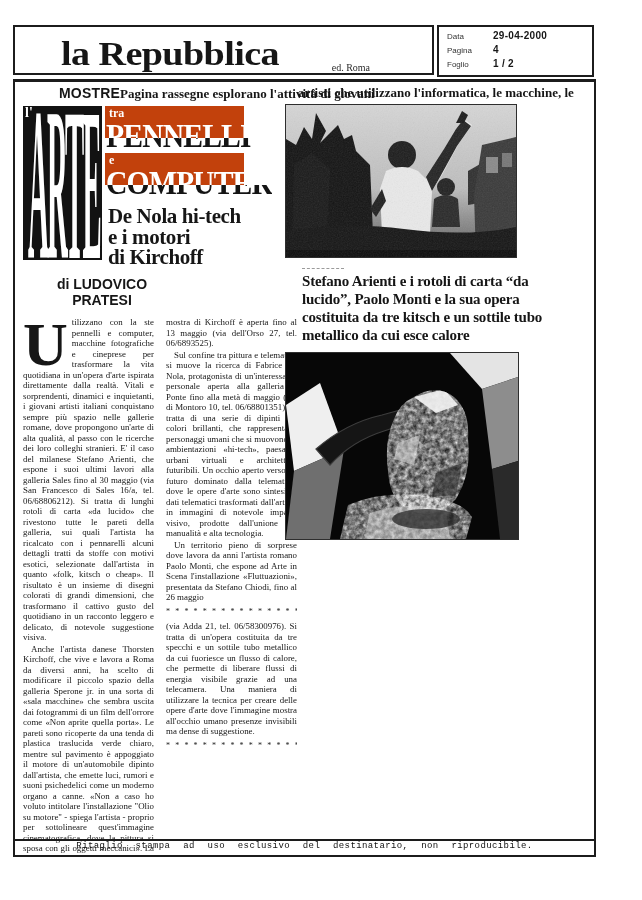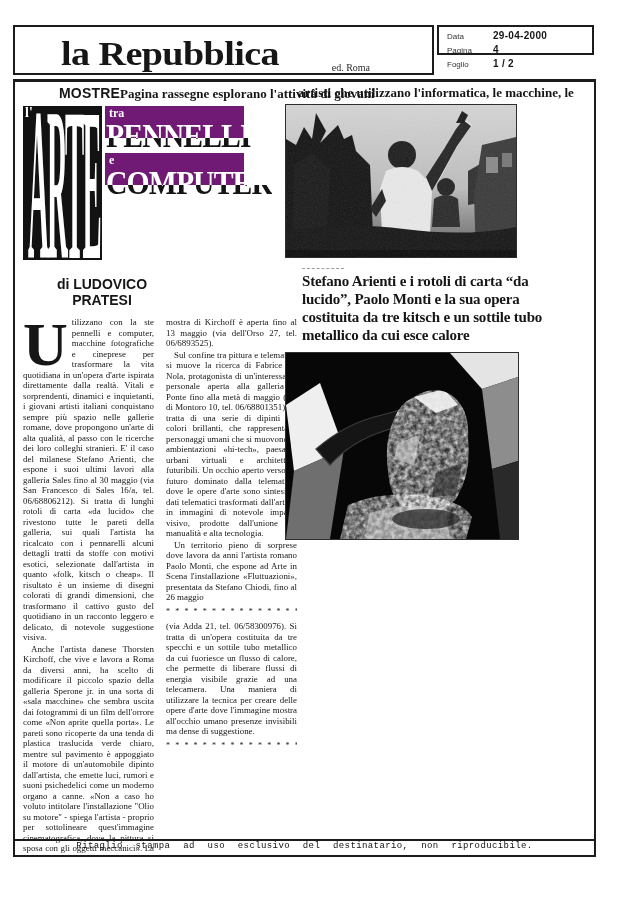--- a/index.html
+++ b/index.html
@@ -6,21 +6,21 @@
   .page{position:relative;width:642px;height:900px;background:#ffffff;margin:0 auto;
         font-family:"Liberation Serif",serif;color:#161616;overflow:hidden;}
 
   
   .logo-box{position:absolute;left:13px;top:25px;width:417px;height:46px;
             border:2px solid #1c1c1c;display:flex;align-items:flex-end;background:#fff;}
   .logo{font-family:"Liberation Serif",serif;font-weight:bold;font-size:34px;
         letter-spacing:-0.5px;margin-left:46px;transform:scaleX(1.12);transform-origin:0 50%;
         white-space:nowrap;}
   .edition{font-size:10px;margin-left:76px;margin-top:14px;color:#2a2a2a;}
-  .meta-box{position:absolute;left:437px;top:25px;width:157px;height:30px;
+  .meta-box{position:absolute;left:437px;top:25px;width:157px;height:52px;
             border:2px solid #1c1c1c;background:#fff;padding:3px 0 0 8px;box-sizing:border-box;
             font-family:"Liberation Sans",sans-serif;}
   .meta-row{display:flex;align-items:baseline;height:14px;}
   .meta-label{width:46px;font-size:8px;color:#333;}
   .meta-value{font-size:10px;font-weight:bold;letter-spacing:0.3px;}
 
   
   .frame{position:absolute;left:13px;top:79px;width:583px;height:778px;
          border:2px solid #1c1c1c;border-top-width:3px;background:#fff;box-sizing:border-box;}
   .kicker{position:absolute;top:3px;left:7px;right:3px;height:18px;font-size:13px;font-weight:bold;}
@@ -30,21 +30,21 @@
 
   
   .left-col{position:absolute;left:8px;top:24px;width:274px;}
   .headline-row{display:flex;height:158px;}
   .arte-box{position:relative;width:79px;height:154px;background:#121212;overflow:hidden;flex:none;}
   .arte-prefix{position:absolute;top:0;left:2px;color:#fff;font-weight:bold;font-size:14px;line-height:14px;}
   .arte-word{position:absolute;left:41px;top:77px;color:#fff;font-weight:bold;font-size:48px;
              letter-spacing:-3px;white-space:nowrap;transform:translate(-50%,-50%) scale(0.60,4.55);}
   .hl-right{position:relative;margin-left:3px;width:170px;}
   .hl-unit{position:relative;height:47px;}
-  .hl-bar{position:absolute;top:0;left:0;width:139px;height:32px;background:#701a75;}
+  .hl-bar{position:absolute;top:0;left:0;width:139px;height:32px;background:#c2410c;}
   .hl-small{position:absolute;top:0;left:4px;color:#fff;font-weight:bold;font-size:12px;line-height:14px;}
   .hl-word{position:absolute;top:14px;left:1px;height:33px;font-weight:bold;font-size:33px;line-height:33px;
            letter-spacing:-1px;white-space:nowrap;transform:scaleX(0.9);transform-origin:0 0;}
   .hl-layer{position:absolute;top:0;left:0;}
   .hl-black{color:#141414;clip-path:inset(18px 0 0 0);}
   .hl-white{color:#ffffff;clip-path:inset(0 0 15px 0);}
   .subhead{margin-top:6px;padding-left:3px;font-weight:bold;font-size:21px;line-height:20.5px;
            letter-spacing:-0.4px;}
 
   .byline{margin:12px 0 0 4px;width:150px;text-align:center;
@@ -122,20 +122,25 @@
             </div>
           </div>
           <div class="hl-unit">
             <div class="hl-bar">
               <span class="hl-small">e</span>
             </div>
             <div class="hl-word">
               <span class="hl-layer hl-black">COMPUTER</span>
               <span class="hl-layer hl-white">COMPUTER</span>
             </div>
+          </div>
+          <div class="subhead">
+            <div>De Nola hi-tech</div>
+            <div>e i motori</div>
+            <div>di Kirchoff</div>
           </div>
         </div>
       </div>
 
       <div class="byline">di LUDOVICO PRATESI</div>
 
       <div class="body-cols">
         <p class="p-lead"><span class="dropcap">U</span><span>tilizzano con la ste pennelli e computer, macchine fotografiche e cineprese per trasformare la vita quotidiana in un'opera d'arte ispirata direttamente dalla realtà. Vitali e sorprendenti, dinamici e inquietanti, i giovani artisti italiani conquistano sempre più spazio nelle gallerie romane, dove propongono un'arte di alta qualità, al passo con le ricerche dei loro colleghi stranieri. E' il caso del milanese Stefano Arienti, che espone i suoi ultimi lavori alla galleria Sales fino al 30 maggio (via San Francesco di Sales 16/a, tel. 06/68806212). Si tratta di lunghi rotoli di carta «da lucido» che rivestono tutte le pareti della galleria, sui quali l'artista ha ricalcato con i pennarelli alcuni dettagli tratti da stoffe con motivi esotici, selezionate dall'artista in quanto «folk, kitsch o cheap». Il risultato è un insieme di disegni colorati di grandi dimensioni, che trasformano il cattivo gusto del quotidiano in un racconto leggero e delicato, di notevole suggestione visiva.</span></p>
         <p>Anche l'artista danese Thorsten Kirchoff, che vive e lavora a Roma da diversi anni, ha scelto di modificare il piccolo spazio della galleria Sperone jr. in una sorta di «sala macchine» che sembra uscita dai fotogrammi di un film dell'orrore come «Non aprite quella porta». Le pareti sono ricoperte da una tenda di plastica traslucida verde chiaro, mentre sul pavimento è appoggiato il motore di un'automobile dipinto dall'artista, che emette luci, rumori e suoni psichedelici come un moderno organo a canne. «Non a caso ho voluto intitolare l'installazione "Olio su motore" - spiega l'artista - proprio per sottolineare quest'immagine cinematografica, dove la pittura si sposa con gli oggetti meccanici». La mostra di Kirchoff è aperta fino al 13 maggio (via dell'Orso 27, tel. 06/6893525).</p>
         <p>Sul confine tra pittura e telematica si muove la ricerca di Fabrice De Nola, protagonista di un'interessante personale aperta alla galleria Il Ponte fino alla metà di maggio (via di Montoro 10, tel. 06/68801351). Si tratta di una serie di dipinti dai colori brillanti, che rappresentano personaggi umani che si muovono in ambientazioni «hi-tech», paesaggi urbani virtuali e architetture futuribili. Un occhio aperto verso un futuro dominato dalla telematica, dove le opere d'arte sono sintesi di dati telematici trasformati dall'artista in immagini di notevole impatto visivo, prodotte dall'unione tra manualità e alta tecnologia.</p>

